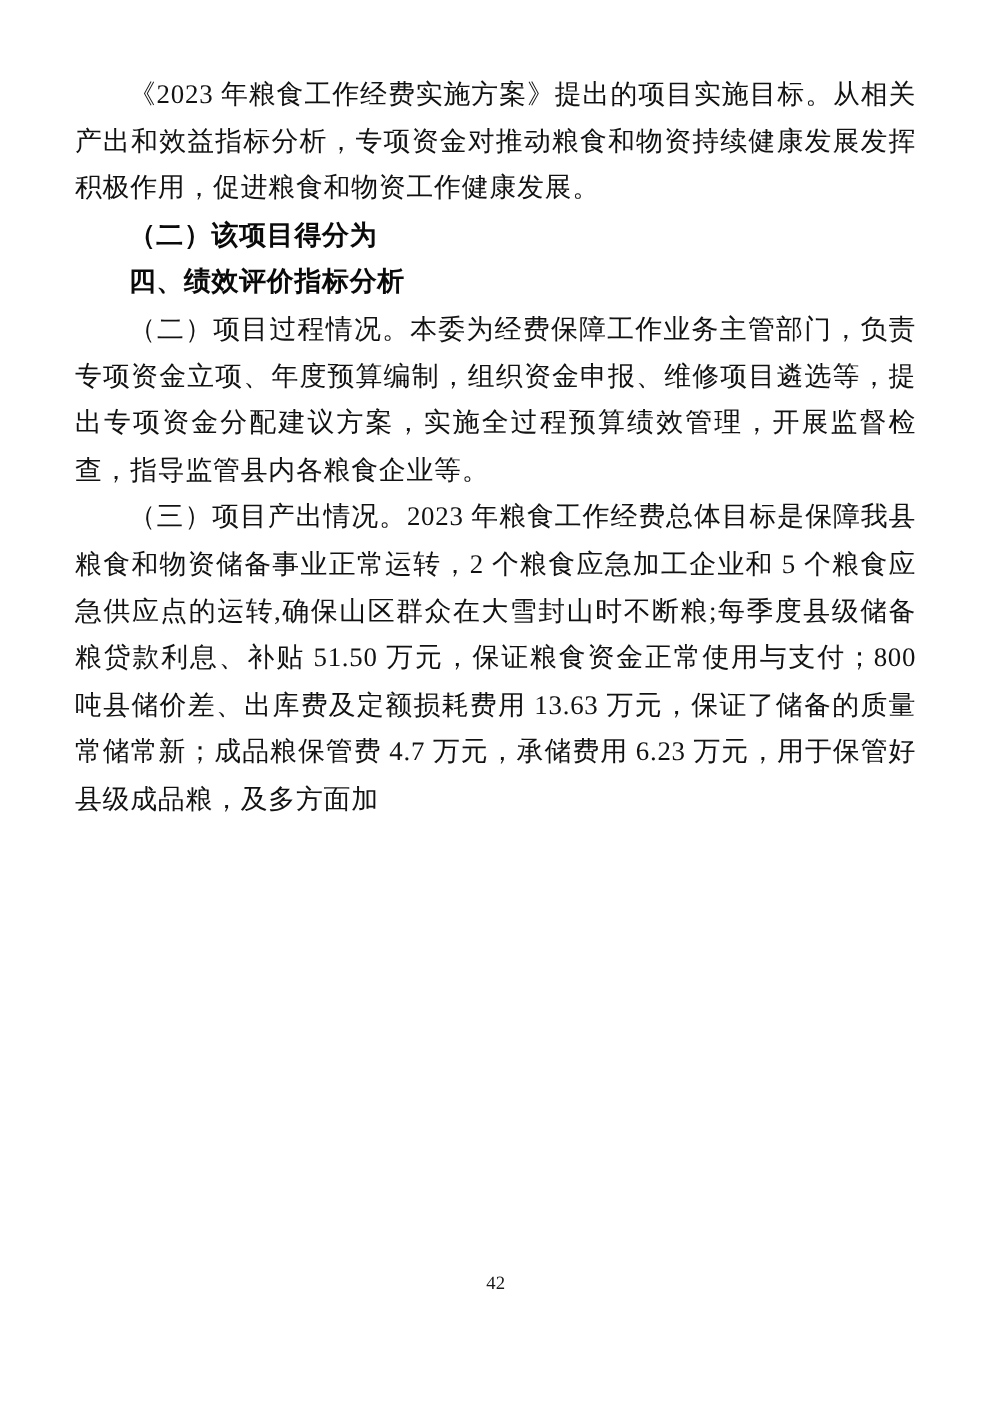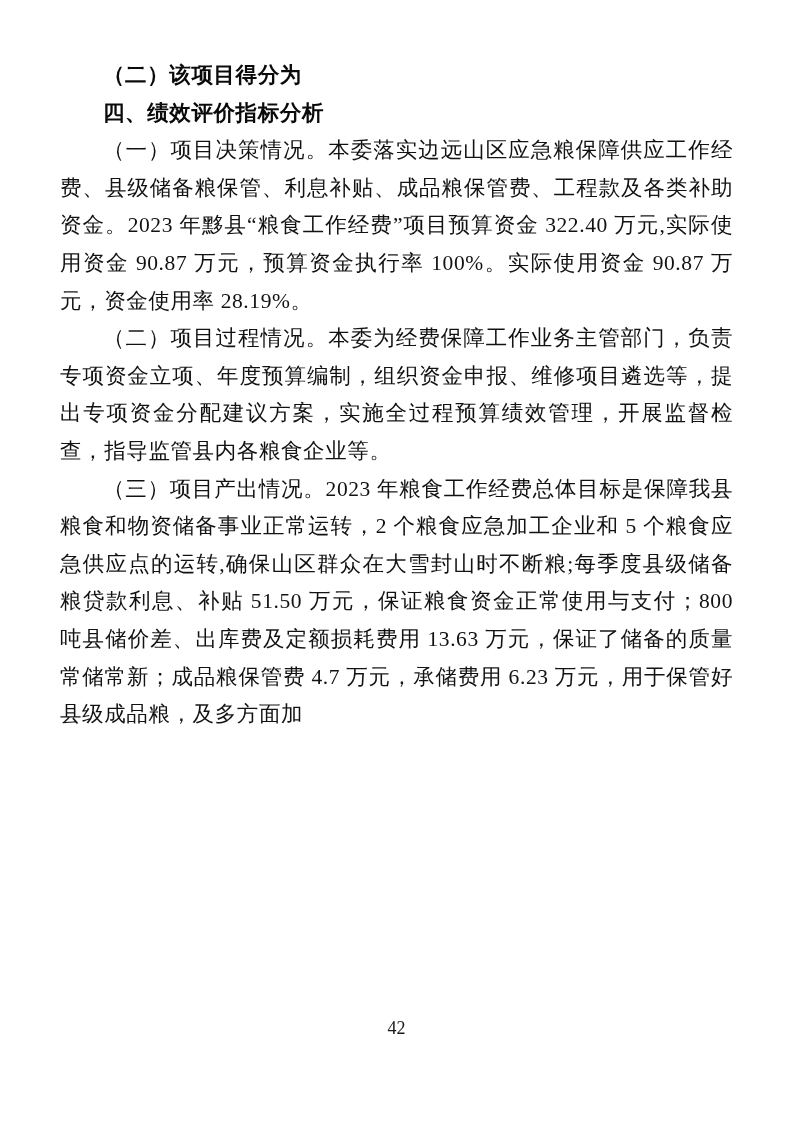--- a/index.html
+++ b/index.html
@@ -48,31 +48,31 @@
   }
   .footer {
     position: absolute;
     top: 1018px;
     left: 0;
     width: 100%;
     text-align: center;
   }
   .page-number {
     font-family: "Liberation Serif", "DejaVu Serif", serif;
-    font-size: 18px;
+    font-size: 15px;
     color: #1a1a1a;
   }
 </style>
 </head>
 <body>
 
 <div class="page">
   <div class="content">
+    <p class="para">《2023 年粮食工作经费实施方案》提出的项目实施目标。从相关产出和效益指标分析，专项资金对推动粮食和物资持续健康发展发挥积极作用，促进粮食和物资工作健康发展。</p>
     <p class="heading">（二）该项目得分为</p>
     <p class="heading">四、绩效评价指标分析</p>
-    <p class="para">（一）项目决策情况。本委落实边远山区应急粮保障供应工作经费、县级储备粮保管、利息补贴、成品粮保管费、工程款及各类补助资金。2023 年黟县“粮食工作经费”项目预算资金 322.40 万元,实际使用资金 90.87 万元，预算资金执行率 100%。实际使用资金 90.87 万元，资金使用率 28.19%。</p>
     <p class="para">（二）项目过程情况。本委为经费保障工作业务主管部门，负责专项资金立项、年度预算编制，组织资金申报、维修项目遴选等，提出专项资金分配建议方案，实施全过程预算绩效管理，开展监督检查，指导监管县内各粮食企业等。</p>
     <p class="para">（三）项目产出情况。2023 年粮食工作经费总体目标是保障我县粮食和物资储备事业正常运转，2 个粮食应急加工企业和 5 个粮食应急供应点的运转,确保山区群众在大雪封山时不断粮;每季度县级储备粮贷款利息、补贴 51.50 万元，保证粮食资金正常使用与支付；800 吨县储价差、出库费及定额损耗费用 13.63 万元，保证了储备的质量常储常新；成品粮保管费 4.7 万元，承储费用 6.23 万元，用于保管好县级成品粮，及多方面加</p>
   </div>
   <div class="footer">
     <span class="page-number">42</span>
   </div>
 </div>
 
 </body></html>

